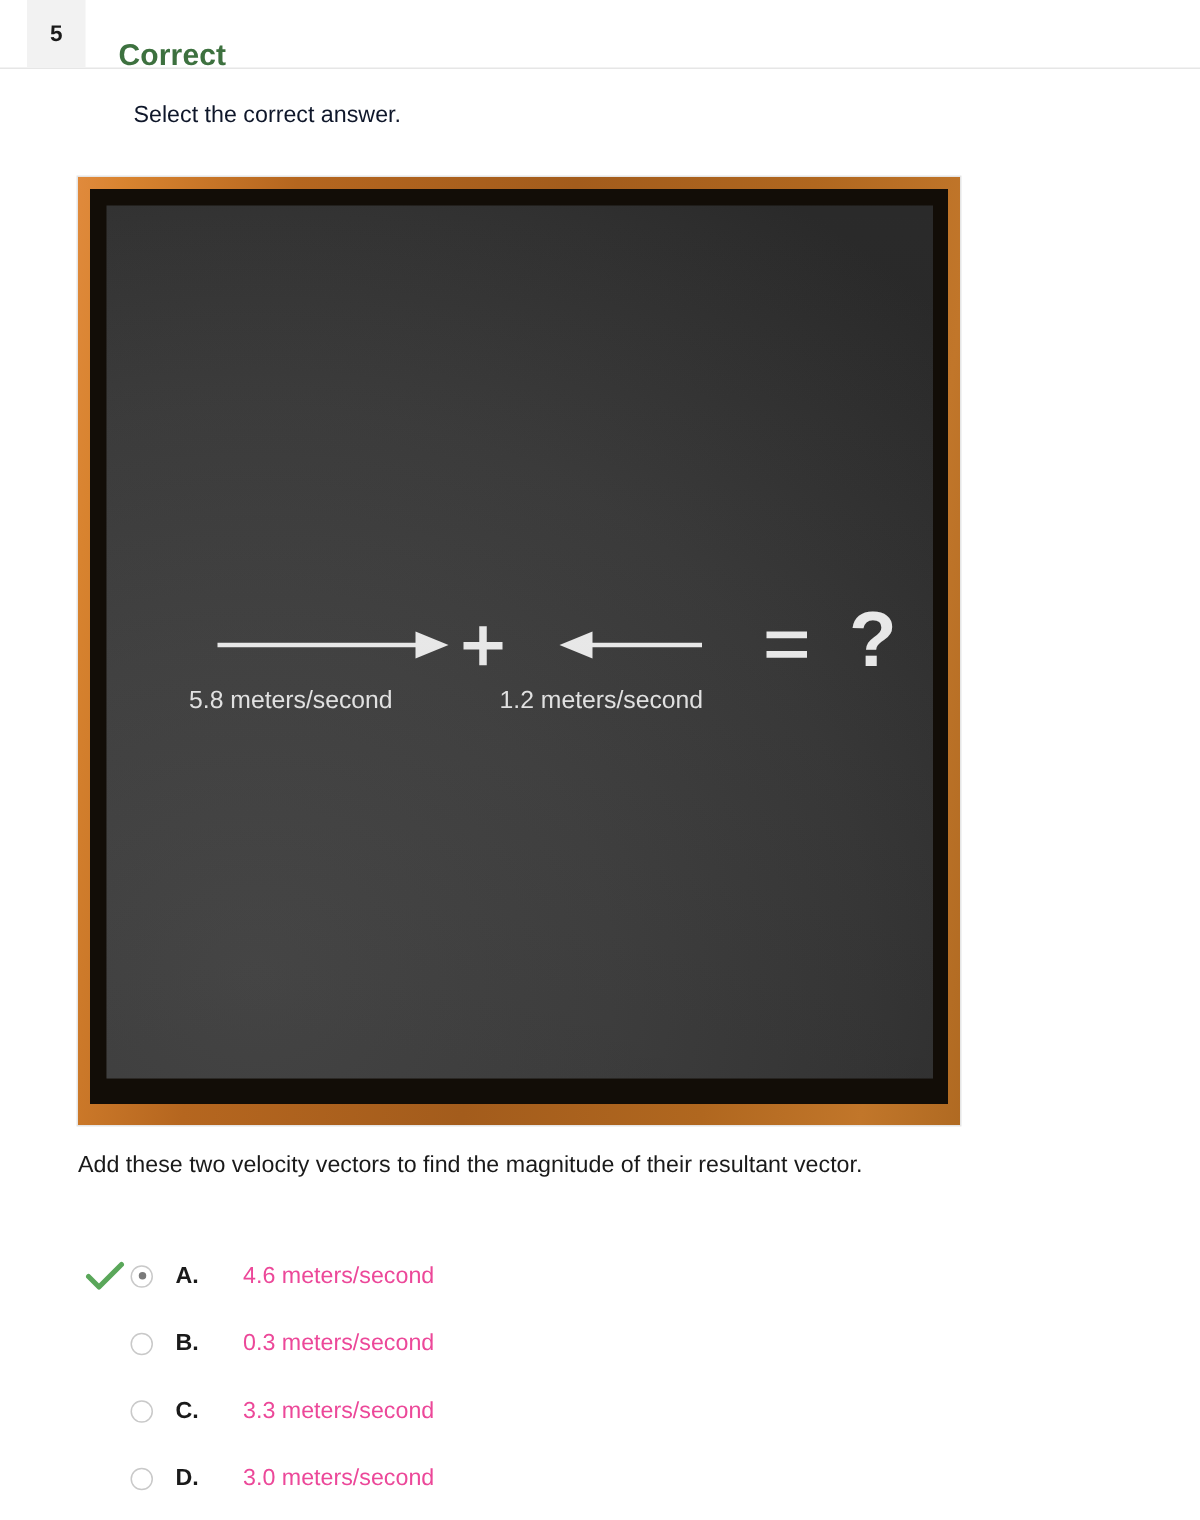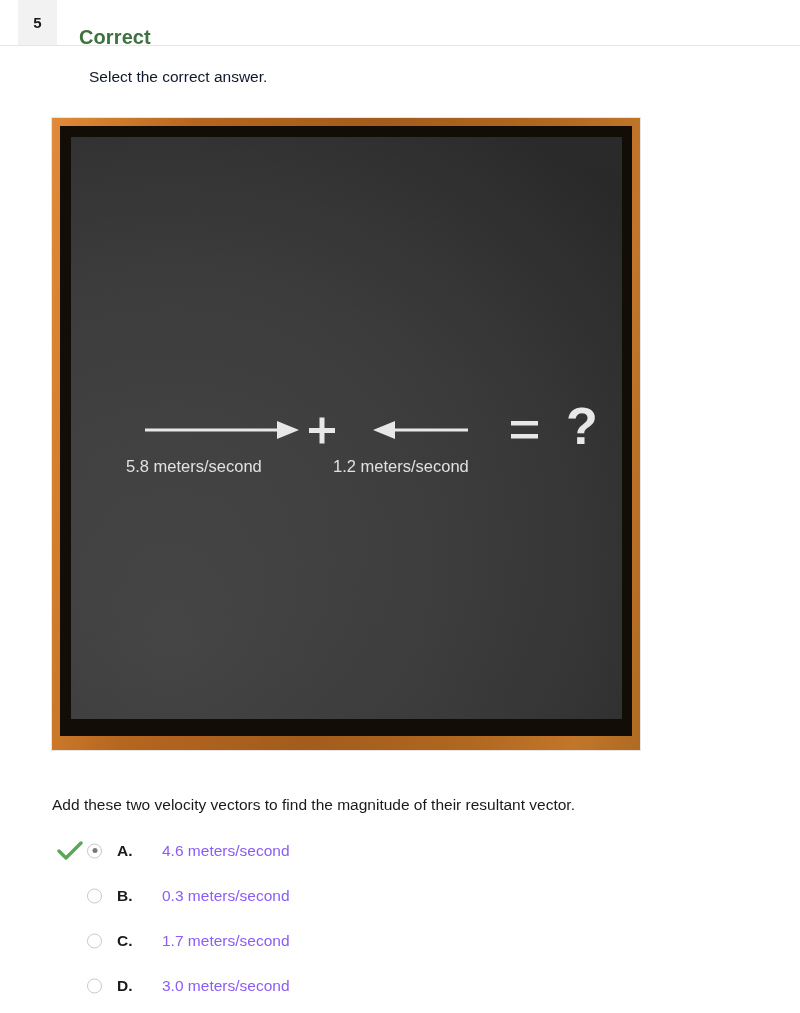--- a/index.html
+++ b/index.html
@@ -118,21 +118,20 @@
   }
   .diagram svg { display: block; }
 
   
   .prompt {
     position: absolute;
     left: 52px;
     top: 768px;
     font-size: 15.5px;
     color: #1a1a1a;
-    margin-top: 28px;
   }
 
   
   .options {
     position: absolute;
     left: 52px;
     top: 828px;
     width: 700px;
   }
   .option-row {
@@ -181,21 +180,21 @@
     font-size: 15.5px;
     font-weight: bold;
     color: #1a1a1a;
   }
   .opt-text {
     position: absolute;
     left: 110px;
     top: 50%;
     transform: translateY(-50%);
     font-size: 15.5px;
-    color: #8b5cf6;
+    color: #ec4899;
   }
 </style>
 </head>
 <body>
 
 <div class="qheader">
   <div class="qnum-box">5</div>
   <div class="qstatus">Correct</div>
 </div>
 
@@ -258,21 +257,21 @@
 
   <div class="option-row">
     <div class="radio"></div>
     <div class="opt-letter">B.</div>
     <div class="opt-text">0.3 meters/second</div>
   </div>
 
   <div class="option-row">
     <div class="radio"></div>
     <div class="opt-letter">C.</div>
-    <div class="opt-text">1.7 meters/second</div>
+    <div class="opt-text">3.3 meters/second</div>
   </div>
 
   <div class="option-row">
     <div class="radio"></div>
     <div class="opt-letter">D.</div>
     <div class="opt-text">3.0 meters/second</div>
   </div>
 
 </div>
 

